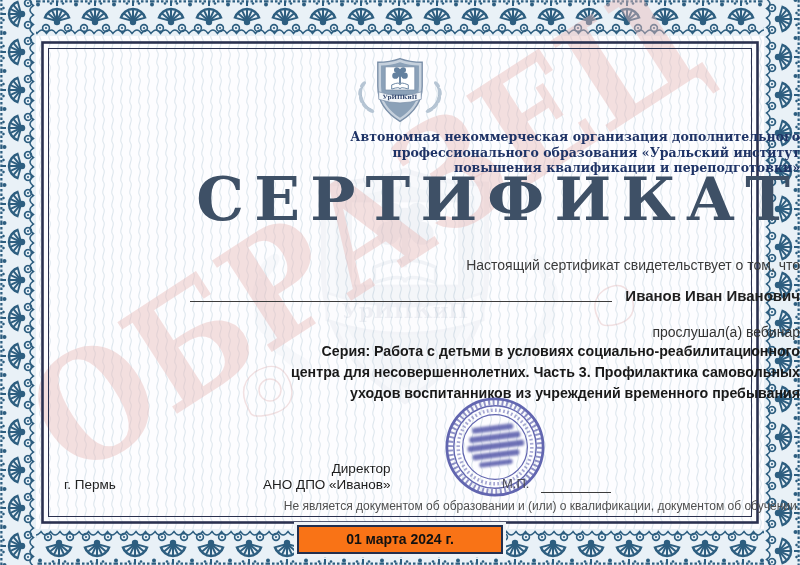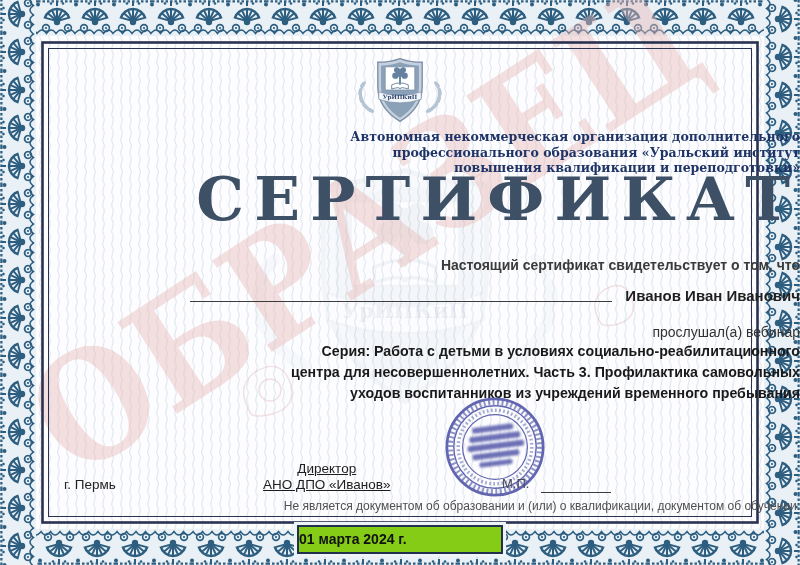--- a/index.html
+++ b/index.html
@@ -17,41 +17,41 @@
 
   .org-name {
     top:129px; font-family:"DejaVu Serif", serif; font-weight:bold;
     font-size:12.5px; line-height:15.5px; color:#1e3366;
   }
   .cert-title {
     top:168px; font-family:"DejaVu Serif", serif; font-weight:bold;
     font-size:60px; line-height:62px; letter-spacing:0.17em; text-indent:0.17em;
     color:#3e5066;
   }
-  .statement { top:257px; font-size:14px; color:#3a3a3a;font-weight:bold; }
+  .statement { top:257px; font-size:14px; color:#3a3a3a; }
   .recipient { top:287px; font-size:15px; font-weight:bold; color:#1f1f1f; }
   .name-line { top:301px; left:190px; width:422px; border-top:1.5px solid #3c3c3c; height:0; }
   .action { top:316px; font-size:14px; color:#333;margin-top:8px; }
   .course {
     top:341px; font-size:14.2px; font-weight:bold; color:#191919; line-height:21px;
   }
   .city { left:64px; top:477px; font-size:13.5px; color:#222; }
-  .director { left:263px; top:461px; font-size:13.5px; line-height:16px; color:#1d1d1d; text-align:center;text-decoration:underline; }
+  .director { left:263px; top:461px; font-size:13.5px; line-height:16px; color:#1d1d1d; text-align:right; }
   .mp { left:502px; top:476px; font-size:13px; color:#4a4a56; }
   .sig-line { left:541px; top:492px; width:70px; border-top:1.5px solid #3c3c3c; height:0; }
   .disclaimer { top:499px; font-size:12px; color:#4f4f4f; }
 
   .seal { position:absolute; left:441px; top:393px; filter:blur(0.4px); }
   .seal-bars { filter:blur(1.2px); }
 
   .date-box {
     position:absolute; left:297px; top:525px; width:202px; height:25px;
-    background:#84cc16; border:2px solid #222f4e;
+    background:#f97316; border:2px solid #222f4e;
     box-shadow:0 0 0 3px #eef3f7;
-    text-align:left; font-size:14px; font-weight:bold; color:#111;
+    text-align:center; font-size:14px; font-weight:bold; color:#111;
     line-height:25px;
   }
 </style>
 </head>
 <body>
 
 <div class="stage">
 <div class="certificate">
 
   <svg class="bg" width="800" height="565" viewBox="0 0 800 565">

